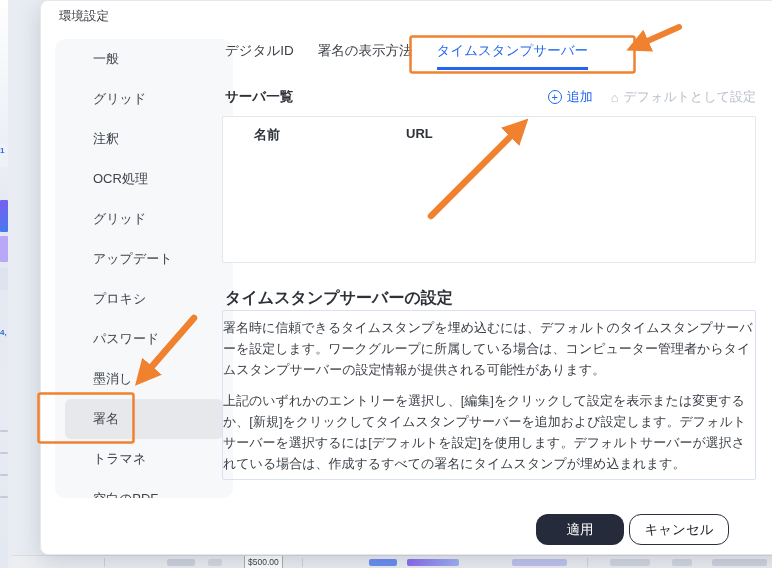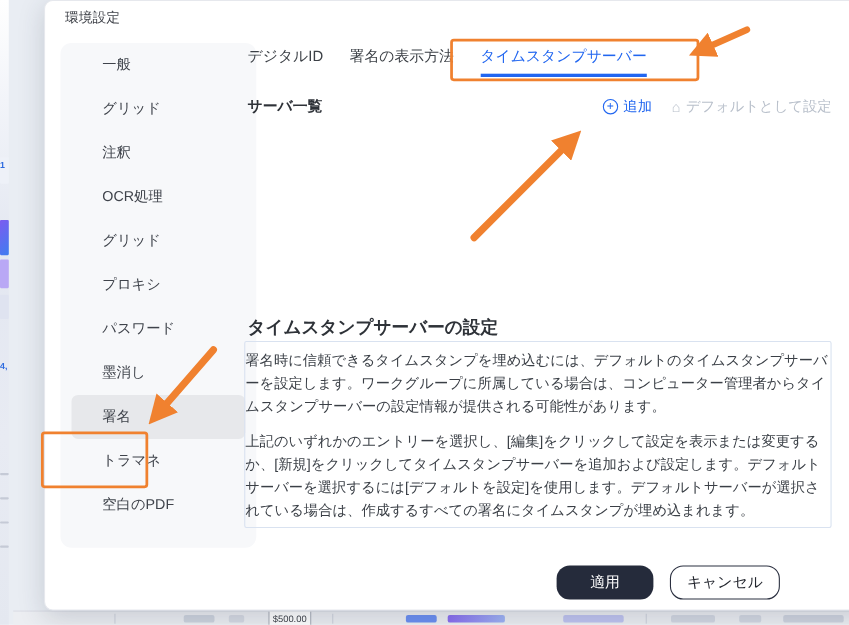--- a/index.html
+++ b/index.html
@@ -66,21 +66,21 @@
 
   
   .settings-title { position:absolute; left:225px; top:288px;
     font-size:16px; font-weight:bold; color:#2e3238; }
   .settings-box { position:absolute; left:222px; top:310px; width:534px; height:170px;
     border:1px solid #d9e2f0; border-radius:2px; padding:6px 0;
     font-size:13px; line-height:21px; color:#3a3f46; overflow:hidden; }
   .settings-box p { margin:0 0 10px 0; word-break:break-all; }
 
   
-  .footer { position:absolute; left:506px; top:514px; display:flex; gap:15px; }
+  .footer { position:absolute; left:536px; top:514px; display:flex; gap:5px; }
   .apply-btn { width:88px; height:31px; background:#252b3b; color:#fff;
     font-size:13.5px; border:none; border-radius:12px; cursor:pointer;
     font-family:inherit; }
   .cancel-btn { width:100px; height:31px; background:#fff; color:#23262e;
     font-size:13.5px; border:1.5px solid #2b3040; border-radius:12px; cursor:pointer;
     font-family:inherit; }
 
   
   .annotations { position:absolute; inset:0; pointer-events:none; z-index:50; }
 </style>
@@ -120,20 +120,21 @@
   <div class="dialog">
     <div class="dialog-title">環境設定</div>
     <button class="close-btn">✕</button>
 
     <nav class="sidebar" style="position:absolute;left:14px;top:38px;">
       <div class="side-item"><span>一般</span></div>
       <div class="side-item"><span>グリッド</span></div>
       <div class="side-item"><span>注釈</span></div>
       <div class="side-item"><span>OCR処理</span></div>
       <div class="side-item"><span>グリッド</span></div>
+      <div class="side-item"><span>アップデート</span></div>
       <div class="side-item"><span>プロキシ</span></div>
       <div class="side-item"><span>パスワード</span></div>
       <div class="side-item"><span>墨消し</span></div>
       <div class="side-item selected"><span>署名</span></div>
       <div class="side-item"><span>トラマネ</span></div>
       <div class="side-item"><span>空白のPDF</span></div>
     </nav>
   </div>
 
   <div class="tabs">
@@ -149,20 +150,26 @@
         <span class="plus-circle">+</span>
         <span>追加</span>
       </button>
       <button class="default-btn">
         <span class="home-icon">⌂</span>
         <span>デフォルトとして設定</span>
       </button>
     </div>
   </div>
 
+  <div class="server-table">
+    <div class="table-head">
+      <span class="th th-name">名前</span>
+      <span class="th">URL</span>
+    </div>
+  </div>
 
   <div class="settings-title">タイムスタンプサーバーの設定</div>
   <div class="settings-box">
     <p>署名時に信頼できるタイムスタンプを埋め込むには、デフォルトのタイムスタンプサーバーを設定します。ワークグループに所属している場合は、コンピューター管理者からタイムスタンプサーバーの設定情報が提供される可能性があります。</p>
     <p>上記のいずれかのエントリーを選択し、[編集]をクリックして設定を表示または変更するか、[新規]をクリックしてタイムスタンプサーバーを追加および設定します。デフォルトサーバーを選択するには[デフォルトを設定]を使用します。デフォルトサーバーが選択されている場合は、作成するすべての署名にタイムスタンプが埋め込まれます。</p>
   </div>
 
   <div class="footer">
     <button class="apply-btn">適用</button>
     <button class="cancel-btn">キャンセル</button>

